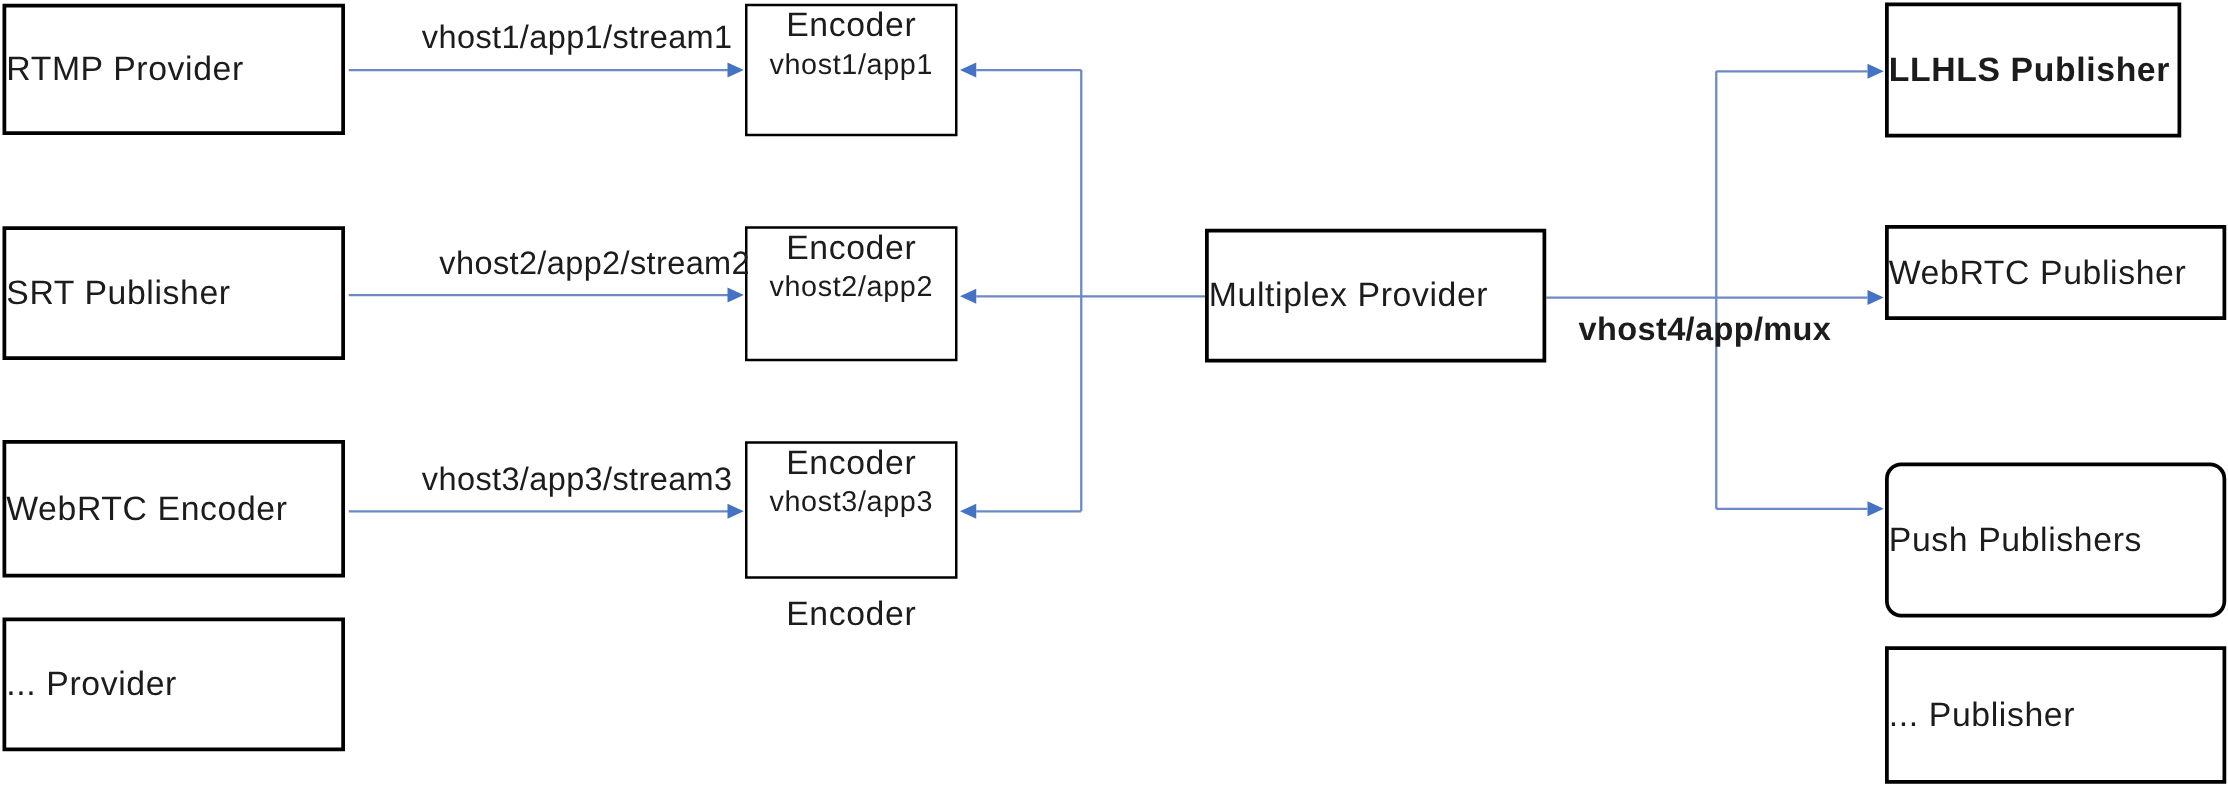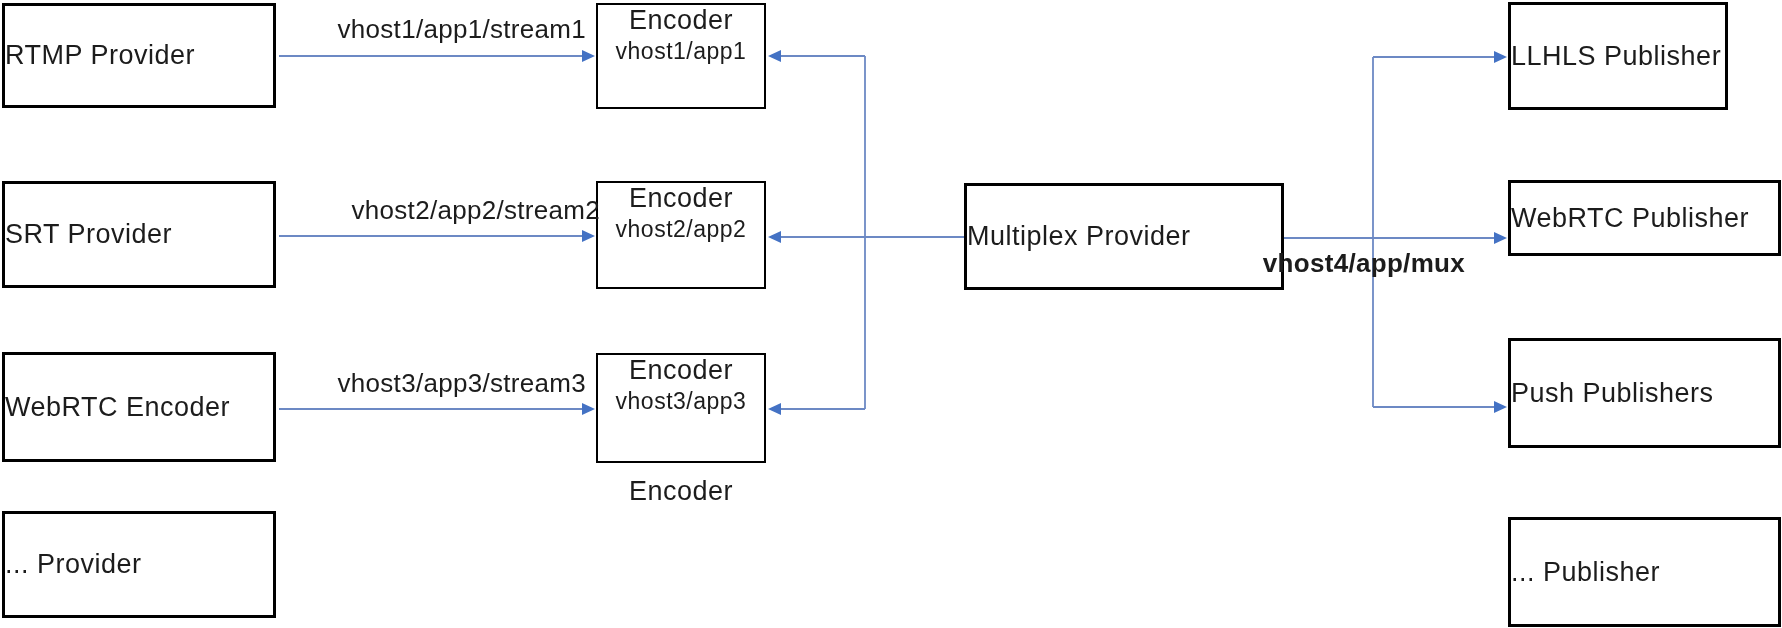--- a/index.html
+++ b/index.html
@@ -91,54 +91,54 @@
       <polygon points="1507,57 1494,51 1494,63"></polygon>
       <polygon points="1507,238 1494,232 1494,244"></polygon>
       <polygon points="1507,407 1494,401 1494,413"></polygon>
     </g>
   </svg>
 
   <div class="box" style="left:2px; top:3px; width:274px; height:105px;">
     <span>RTMP Provider</span>
   </div>
   <div class="box" style="left:2px; top:181px; width:274px; height:107px;">
-    <span>SRT Provider</span>
+    <span>SRT Publisher</span>
   </div>
   <div class="box" style="left:2px; top:352px; width:274px; height:110px;">
     <span>WebRTC Encoder</span>
   </div>
-  <div class="box" style="left:2px; top:511px; width:274px; height:107px;">
+  <div class="box" style="left:2px; top:494px; width:274px; height:107px;">
     <span>... Provider</span>
   </div>
 
   <div class="box encoder-box" style="left:596px; top:3px; width:170px; height:106px;">
     <span class="encoder-title">Encoder</span>
     <span class="encoder-sub">vhost1/app1</span>
   </div>
   <div class="box encoder-box" style="left:596px; top:181px; width:170px; height:108px;">
     <span class="encoder-title">Encoder</span>
     <span class="encoder-sub">vhost2/app2</span>
   </div>
   <div class="box encoder-box" style="left:596px; top:353px; width:170px; height:110px;">
     <span class="encoder-title">Encoder</span>
     <span class="encoder-sub">vhost3/app3</span>
   </div>
   <div class="caption" style="left:596px; top:476px; width:170px;">Encoder</div>
 
-  <div class="box" style="left:964px; top:183px; width:320px; height:107px;">
+  <div class="box" style="left:964px; top:183px; width:273px; height:107px;">
     <span>Multiplex Provider</span>
   </div>
 
-  <div class="box" style="left:1508px; top:2px; width:220px; height:108px;">
+  <div class="box" style="left:1508px; top:2px; width:237px; height:108px;font-weight:bold;">
     <span>LLHLS Publisher</span>
   </div>
   <div class="box" style="left:1508px; top:180px; width:273px; height:76px;">
     <span>WebRTC Publisher</span>
   </div>
-  <div class="box" style="left:1508px; top:338px; width:273px; height:110px;">
+  <div class="box" style="left:1508px; top:370px; width:273px; height:124px;border-radius:13px;">
     <span>Push Publishers</span>
   </div>
   <div class="box" style="left:1508px; top:517px; width:273px; height:110px;">
     <span>... Publisher</span>
   </div>
 
   <div class="edge-label" style="left:286px; top:14px; width:300px;">vhost1/app1/stream1</div>
   <div class="edge-label" style="left:300px; top:195px; width:300px;">vhost2/app2/stream2</div>
   <div class="edge-label" style="left:286px; top:368px; width:300px;">vhost3/app3/stream3</div>
   <div class="edge-label" style="left:1253px; top:248px; width:212px;font-weight:bold;">vhost4/app/mux</div>

